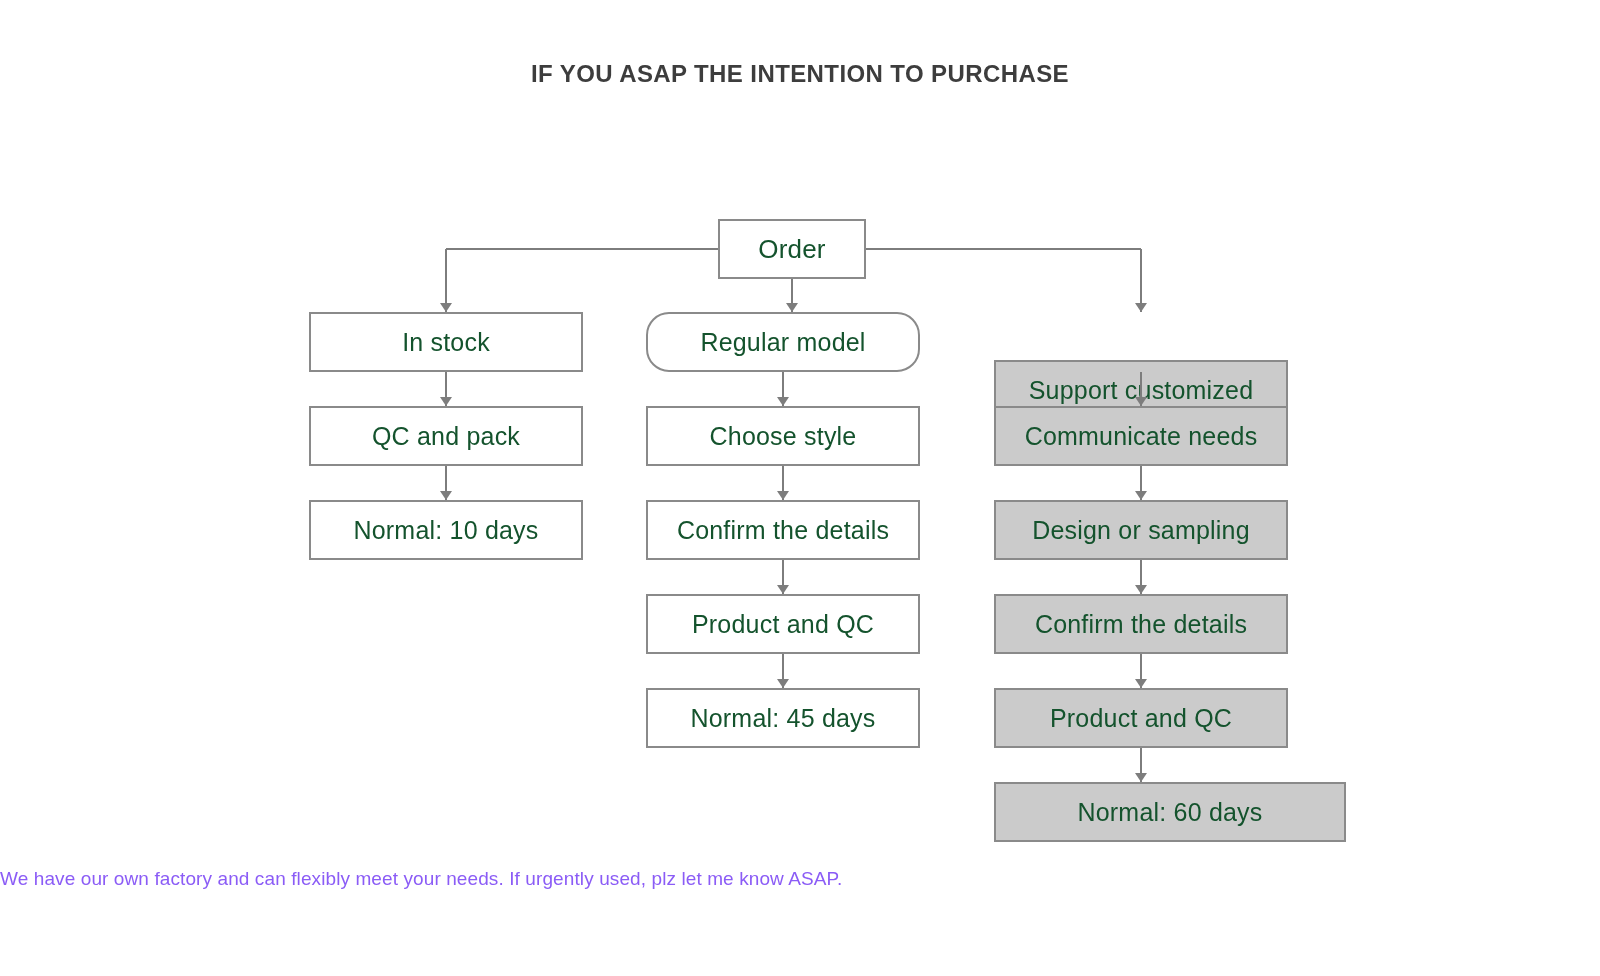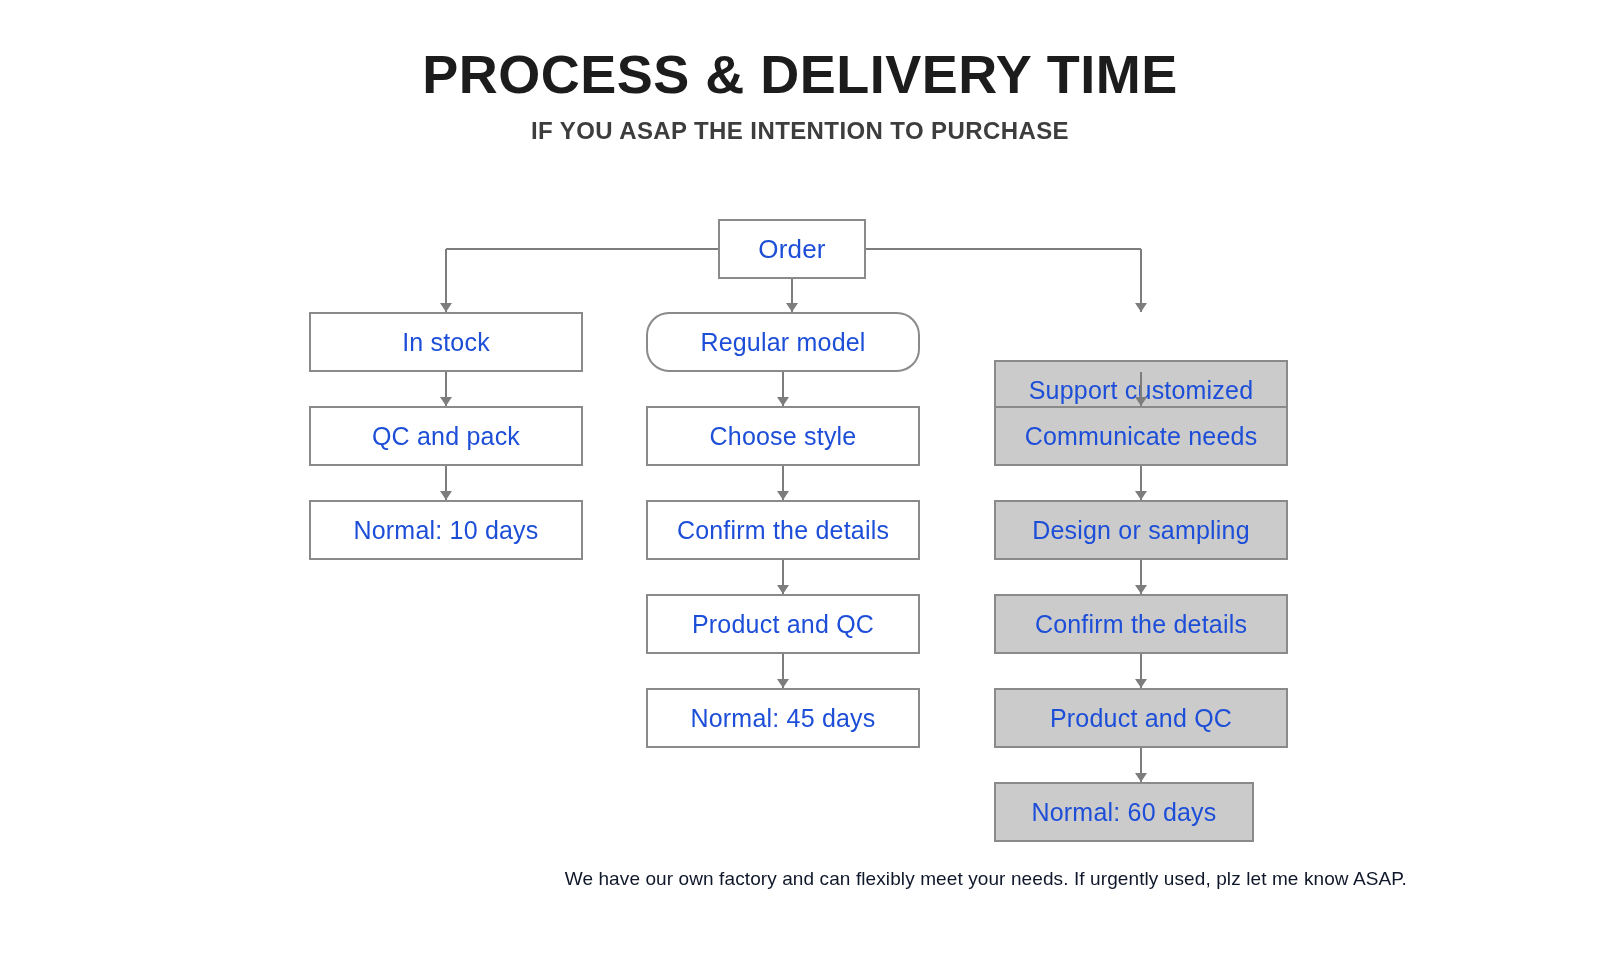--- a/index.html
+++ b/index.html
@@ -51,21 +51,21 @@
   
   .node {
     position: absolute;
     box-sizing: border-box;
     border: 2px solid #8a8a8a;
     background: #ffffff;
     display: flex;
     align-items: center;
     justify-content: center;
     font-size: 25px;
-    color: #1d4ed8;
+    color: #14532d;
     letter-spacing: 0.2px;
     white-space: nowrap;
   }
   .node.gray {
     background: #cbcbcb;
     border-color: #8a8a8a;
   }
   .node.root {
     font-size: 26px;
   }
@@ -89,34 +89,33 @@
     border-right: 6px solid transparent;
     border-top: 9px solid #7d7d7d;
   }
 
   
   .footer {
     position: absolute;
     top: 868px;
     left: 0;
     width: 1407px;
-    text-align: right;
+    text-align: left;
     font-size: 19px;
-    color: #0f172a;
+    color: #8b5cf6;
     letter-spacing: 0.1px;
     white-space: nowrap;
   }
 </style>
 </head>
 <body>
 
 <div class="canvas">
 
   <div class="header">
-    <h1 class="title">PROCESS &amp; DELIVERY TIME</h1>
     <div class="subtitle">IF YOU ASAP THE INTENTION TO PURCHASE</div>
   </div>
 
   <div id="flow-layer">
       <div class="node root" style="left: 718px; top: 219px; width: 148px; height: 60px;">Order</div>
       <div class="hline" style="left: 446px; top: 248px; width: 272px;"></div>
       <div class="hline" style="left: 866px; top: 248px; width: 275px;"></div>
       <div class="vline" style="left: 445px; top: 249px; height: 63px;"></div>
       <div class="arrow" style="left: 440px; top: 303px;"></div>
       <div class="vline" style="left: 1140px; top: 249px; height: 63px;"></div>
@@ -149,20 +148,20 @@
       <div class="arrow" style="left: 1135px; top: 397px;"></div>
       <div class="node gray" style="left: 994px; top: 500px; width: 294px; height: 60px;">Design or sampling</div>
       <div class="vline" style="left: 1140px; top: 466px; height: 34px;"></div>
       <div class="arrow" style="left: 1135px; top: 491px;"></div>
       <div class="node gray" style="left: 994px; top: 594px; width: 294px; height: 60px;">Confirm the details</div>
       <div class="vline" style="left: 1140px; top: 560px; height: 34px;"></div>
       <div class="arrow" style="left: 1135px; top: 585px;"></div>
       <div class="node gray" style="left: 994px; top: 688px; width: 294px; height: 60px;">Product and QC</div>
       <div class="vline" style="left: 1140px; top: 654px; height: 34px;"></div>
       <div class="arrow" style="left: 1135px; top: 679px;"></div>
-      <div class="node gray" style="left: 994px; top: 782px; width: 260px; height: 60px;">Normal: 60 days</div>
+      <div class="node gray" style="left: 994px; top: 782px; width: 352px; height: 60px;">Normal: 60 days</div>
       <div class="vline" style="left: 1140px; top: 748px; height: 34px;"></div>
       <div class="arrow" style="left: 1135px; top: 773px;"></div>
     </div>
 
   <div class="footer">We have our own factory and can flexibly meet your needs. If urgently used, plz let me know ASAP.</div>
 
 </div>
 
 </body></html>

